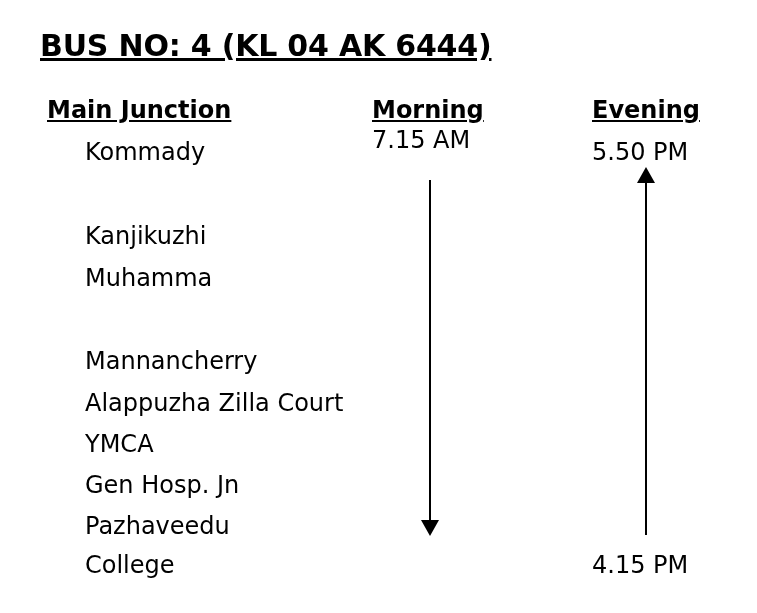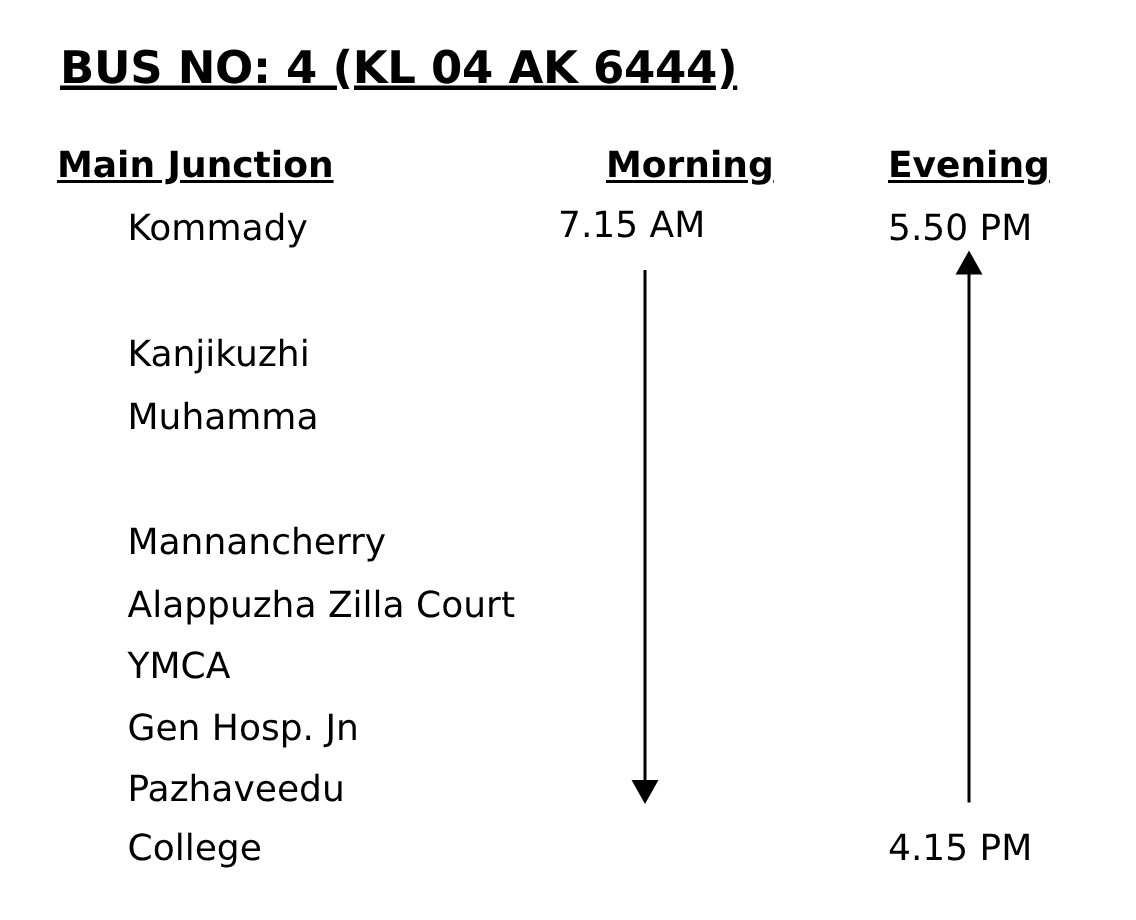--- a/index.html
+++ b/index.html
@@ -30,22 +30,22 @@
     letter-spacing: -0.2px;
     white-space: nowrap;
   }
   .col-head {
     position: absolute;
     font-size: 24px;
     font-weight: bold;
     text-decoration: underline;
     white-space: nowrap;
   }
-  .head-junction { left: 38px; top: 96px; }
-  .head-morning  { left: 372px; top: 96px; margin-left: 32px; }
+  .head-junction { left: 47px; top: 96px; }
+  .head-morning  { left: 372px; top: 96px; }
   .head-evening  { left: 592px; top: 96px; }
 
   .stop {
     position: absolute;
     left: 41px;
     font-size: 24px;
     white-space: nowrap;
     margin-left: 44px;
   }
   .time {
@@ -103,21 +103,21 @@
   <div class="stop" style="top:138px">Kommady</div>
   <div class="stop" style="top:222px">Kanjikuzhi</div>
   <div class="stop" style="top:264px">Muhamma</div>
   <div class="stop" style="top:347px">Mannancherry</div>
   <div class="stop" style="top:389px">Alappuzha Zilla Court</div>
   <div class="stop" style="top:430px">YMCA</div>
   <div class="stop" style="top:471px">Gen Hosp. Jn</div>
   <div class="stop" style="top:512px">Pazhaveedu</div>
   <div class="stop" style="top:551px">College</div>
 
-  <div class="time time-morning" style="top:136px">7.15 AM</div>
+  <div class="time time-morning" style="top:126px">7.15 AM</div>
   <div class="time time-evening" style="top:138px">5.50 PM</div>
   <div class="time time-evening" style="top:551px">4.15 PM</div>
 
   <div class="arrow arrow-down"></div>
   <div class="head-down"></div>
 
   <div class="arrow arrow-up"></div>
   <div class="head-up"></div>
 
 </div>

